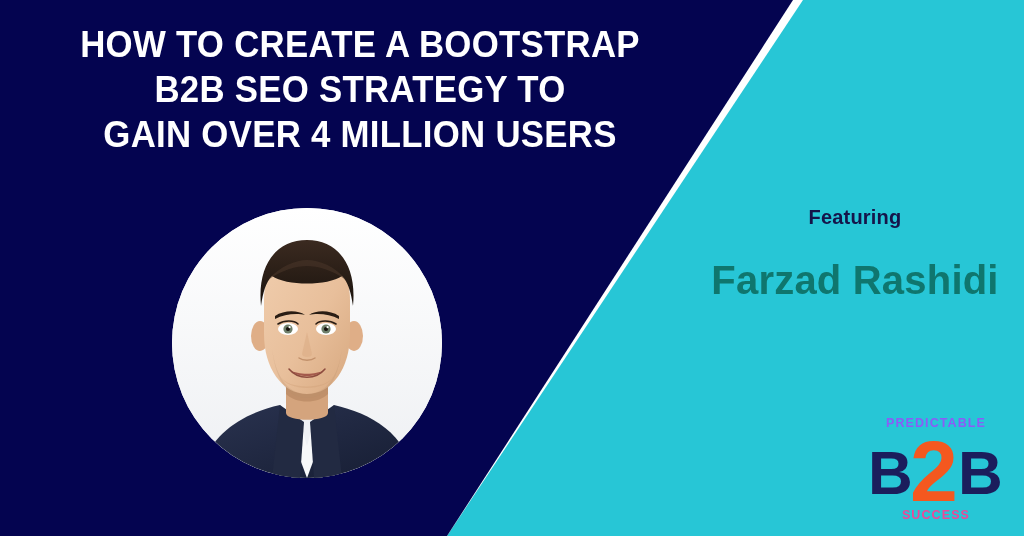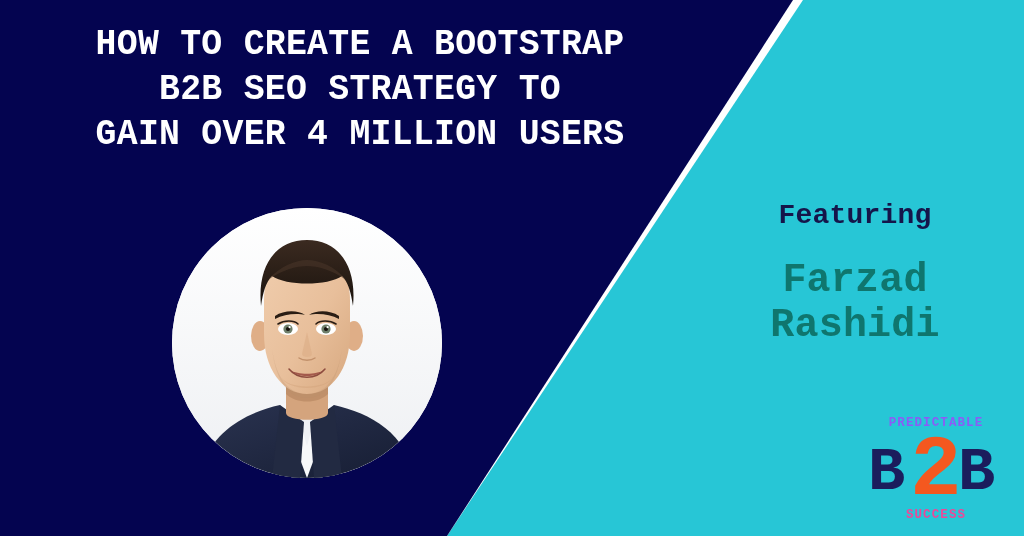--- a/index.html
+++ b/index.html
@@ -10,21 +10,20 @@
   body {
     font-family: "Liberation Sans", sans-serif;
   }
 
   .canvas {
     position: relative;
     width: 1024px;
     height: 536px;
     overflow: hidden;
     background: #ffffff;
-    font-family: Liberation Mono, monospace;
   }
 
   
   .bg-white {
     position: absolute;
     inset: 0;
     background: #ffffff;
   }
   .bg-teal {
     position: absolute;
@@ -66,26 +65,26 @@
     border-radius: 50%;
     overflow: hidden;
     background: #f4f5f7;
   }
   .portrait svg { display: block; width: 270px; height: 270px; }
 
   
   .featuring {
     position: absolute;
     left: 700px;
-    top: 200px;
+    top: 206px;
     width: 310px;
     text-align: center;
     color: #15154a;
     font-weight: bold;
-    font-size: 28px;
+    font-size: 20px;
     letter-spacing: 0.2px;
   }
   .speaker-name {
     position: absolute;
     left: 690px;
     top: 258px;
     width: 330px;
     text-align: center;
     color: #0f766e;
     font-weight: bold;

